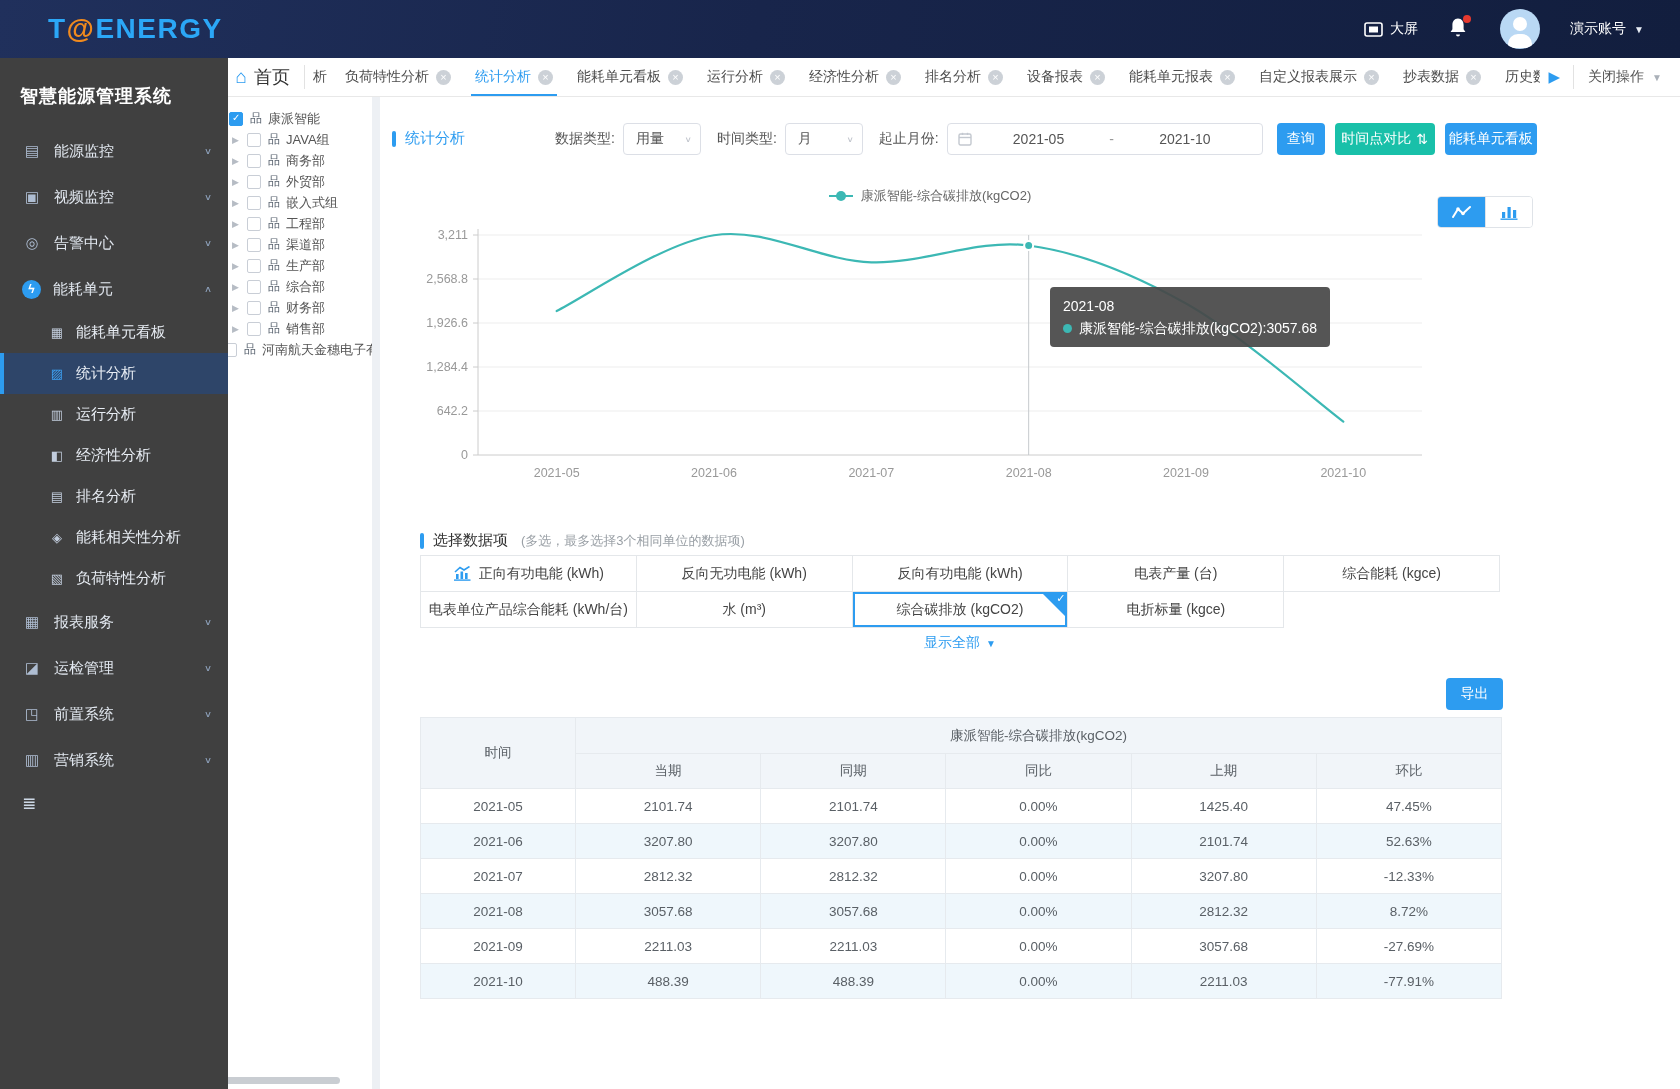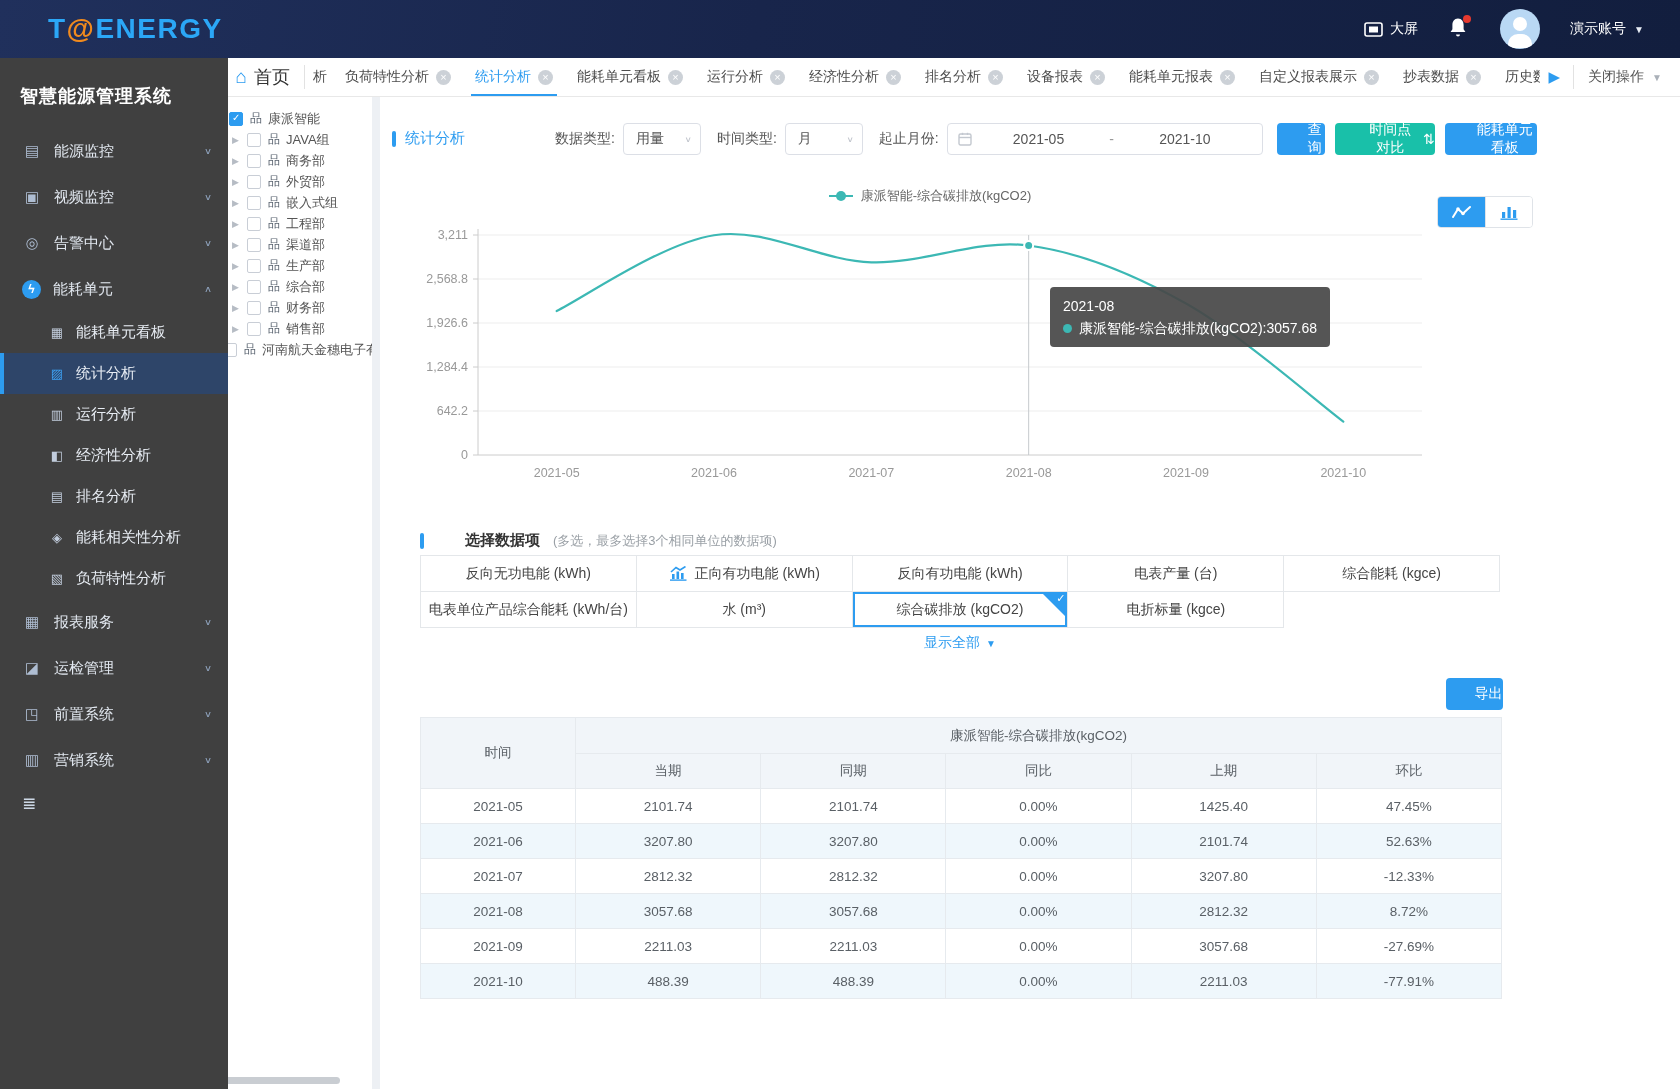--- a/index.html
+++ b/index.html
@@ -66,31 +66,31 @@
   .org-ico { color:#59636f; font-size:12px; margin-right:6px; }
   .tree-hscroll { position:absolute; left:4px; bottom:5px; width:140px; height:7px; background:#c9cdd2; border-radius:4px; }
   .gutter { position:absolute; left:372px; top:97px; width:8px; height:992px; background:#edf0f4; }
 
   
   .content { position:absolute; left:380px; top:97px; width:1300px; height:992px; background:#fff; }
   .abs { position:absolute; }
   .sec-title { display:flex; align-items:center; gap:9px; }
   .sec-bar { width:4px; height:16px; background:#2d9cf0; border-radius:2px; }
   .sec-title .t-blue { color:#2d9cf0; font-size:15px; }
-  .sec-title .t-dark { color:#333; font-size:15px; font-weight:bold;margin-left:32px; }
+  .sec-title .t-dark { color:#333; font-size:15px; font-weight:normal; }
   .sec-sub { color:#9aa0a6; font-size:13px; font-weight:normal; margin-left:4px; }
 
   .filter-row { left:175px; top:26px; height:32px; display:flex; align-items:center; }
   .f-label { font-size:14px; color:#555; margin-right:8px; }
   .f-select { width:78px; height:32px; border:1px solid #dcdfe6; border-radius:4px; display:flex; align-items:center; justify-content:space-between; padding:0 8px 0 12px; font-size:14px; color:#555; margin-right:16px; cursor:pointer; background:#fff; }
   .f-select .chev { color:#c0c4cc; font-size:10px; transform:scaleY(.8); }
   .f-range { width:316px; height:32px; border:1px solid #dcdfe6; border-radius:4px; display:flex; align-items:center; padding:0 10px; font-size:14px; color:#555; margin-right:14px; background:#fff; }
   .f-range .date { flex:1; text-align:center; }
   .f-range .dash { color:#999; padding:0 4px; }
-  .btn { height:32px; border-radius:4px; color:#fff; font-size:14px; display:flex; align-items:center; justify-content:center; cursor:pointer; border:none;padding-left:28px; }
+  .btn { height:32px; border-radius:4px; color:#fff; font-size:14px; display:flex; align-items:center; justify-content:center; cursor:pointer; border:none; }
   .btn-blue { background:#2d9cf0; }
   .btn-teal { background:#19c0a9; }
   .btn-query { width:48px; margin-right:10px; }
   .btn-compare { width:100px; margin-right:10px; gap:5px; }
   .btn-kanban { width:92px; }
 
   .legend { left:40px; top:86px; width:1020px; text-align:center; }
   .legend-inner { display:inline-flex; align-items:center; gap:8px; cursor:pointer; }
   .lg-line { width:24px; height:2px; background:#3cb8b4; position:relative; }
   .lg-line::after { content:""; position:absolute; left:7px; top:-4px; width:10px; height:10px; border-radius:50%; background:#3cb8b4; }
@@ -480,35 +480,35 @@
     </div>
 
     <div class="abs sec-title sel-header">
       <span class="sec-bar"></span>
       <span class="t-dark">选择数据项</span>
       <span class="sec-sub">(多选，最多选择3个相同单位的数据项)</span>
     </div>
 
     <div class="abs sel-grid" id="sel-grid">
         <div class="sel-cell">
-          <span class="cell-label">反向无功电能 (kWh)</span>
-        </div>
-        <div class="sel-cell">
           <span class="cell-icon">
             <svg width="18" height="15" viewBox="0 0 18 15">
               <rect x="3" y="8" width="2.6" height="5" fill="#2d9cf0"></rect>
               <rect x="7.5" y="5.5" width="2.6" height="7.5" fill="#2d9cf0"></rect>
               <rect x="12" y="7" width="2.6" height="6" fill="#2d9cf0"></rect>
               <polyline points="2,6 7,1.5 11,4 16.5,0.5" fill="none" stroke="#2d9cf0" stroke-width="1.6"></polyline>
               <rect x="1" y="13.4" width="16.5" height="1.4" fill="#2d9cf0"></rect>
             </svg>
           </span>
           <span class="cell-label">正向有功电能 (kWh)</span>
         </div>
         <div class="sel-cell">
+          <span class="cell-label">反向无功电能 (kWh)</span>
+        </div>
+        <div class="sel-cell">
           <span class="cell-label">反向有功电能 (kWh)</span>
         </div>
         <div class="sel-cell">
           <span class="cell-label">电表产量 (台)</span>
         </div>
         <div class="sel-cell">
           <span class="cell-label">综合能耗 (kgce)</span>
         </div>
         <div class="sel-cell">
           <span class="cell-label">电表单位产品综合能耗 (kWh/台)</span>

